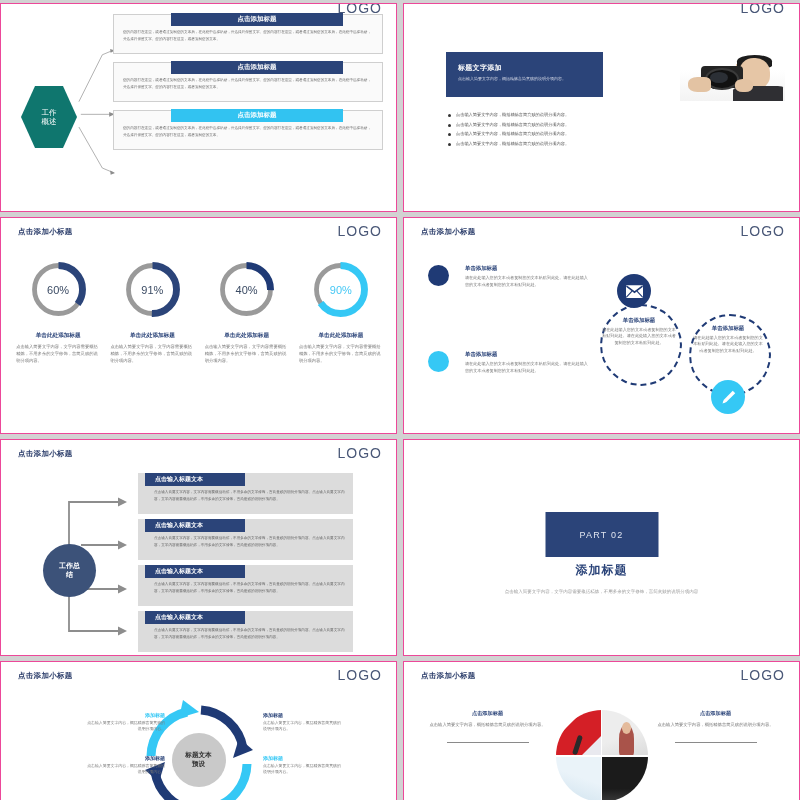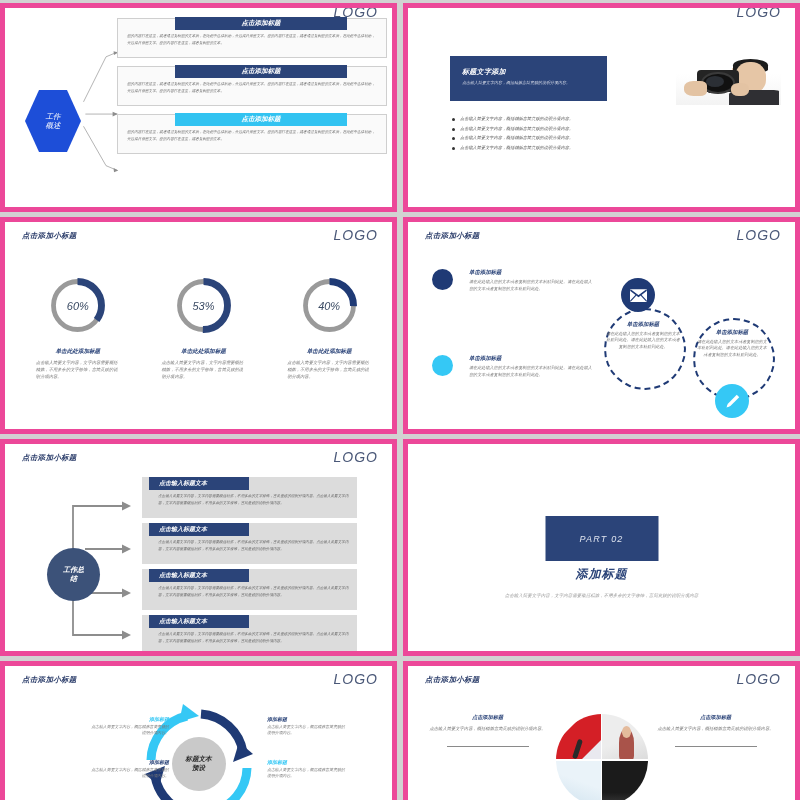--- a/index.html
+++ b/index.html
@@ -11,37 +11,37 @@
   .deck{
     width:800px;height:800px;
     display:grid;
     grid-template-columns:397px 397px;
     grid-template-rows:212px 217px 217px 160px;
     column-gap:6px;row-gap:5px;
     padding:0 0 0 0;box-sizing:border-box;
   }
   .slide{
     background:#ffffff;position:relative;overflow:hidden;
-    box-sizing:border-box;border:5px solid #ec4899;font-style:italic;
+    box-sizing:border-box;border:1px solid #ec4899;
   }
   .slide.r1{margin-top:3px;}
   
   .sub-title{
     position:absolute;left:17px;top:9px;
     font-size:7.5px;font-weight:bold;color:#2c3e6b;letter-spacing:.3px;
   }
   .logo{
     position:absolute;right:14px;top:5px;
     font-size:14px;color:#4a5878;letter-spacing:1px;
   }
   .logo.top{top:-4px;}
   
   .hexagon{
     position:absolute;left:20px;top:82px;width:56px;height:62px;
-    background:#1d4ed8;
+    background:#0f766e;
     clip-path:polygon(25% 0%,75% 0%,100% 50%,75% 100%,25% 100%,0% 50%);
     display:flex;align-items:center;justify-content:center;
     color:#fff;font-size:7.5px;line-height:1.25;text-align:center;
   }
   .s1-rows{position:absolute;left:112px;top:10px;width:270px;}
   .s1-row{position:relative;margin-bottom:8px;}
   .s1-body{
     border:1px solid #cfcfcf;background:#fafafa;
     padding:14px 9px 7px 9px;min-height:40px;box-sizing:border-box;
     font-size:3.6px;line-height:1.85;color:#666;
@@ -80,21 +80,21 @@
   .s2-photo .hand2{position:absolute;left:52%;top:56%;width:18%;height:26%;background:#e3c3a3;border-radius:40%;}
   .s2-bullets{position:absolute;left:44px;top:108px;}
   .s2-bullets li{
     list-style:none;margin:0 0 4.5px 0;font-size:4.2px;color:#555;position:relative;padding-left:8px;
   }
   .s2-bullets li:before{
     content:"";position:absolute;left:0;top:2px;width:3px;height:3px;background:#333;border-radius:50%;
   }
   .s2-bullets{padding:0;margin:0;}
   
-  .donuts{position:absolute;left:10px;top:52px;width:377px;display:flex;justify-content:space-around;}
+  .donuts{position:absolute;left:10px;top:40px;width:377px;display:flex;justify-content:space-around;}
   .donut-col{width:86px;text-align:center;}
   .donut{width:63px;height:63px;margin:0 auto;position:relative;}
   .donut svg{display:block;}
   .donut .pct{
     position:absolute;left:0;top:0;width:100%;height:100%;
     display:flex;align-items:center;justify-content:center;
     font-size:11px;color:#3a4a63;
   }
   .donut .pct.cyan{color:#46c8f5;}
   .donut-title{font-size:5.6px;font-weight:bold;color:#2b4479;margin-top:11px;}
@@ -252,32 +252,43 @@
         </div>
         <div class="donut-title">单击此处添加标题</div>
         <div class="donut-body">点击输入简要文字内容，文字内容需要概括精炼，不用多余的文字修饰，言简意赅的说明分项内容。</div>
       </div>
       <div class="donut-col">
         <div class="donut">
           <svg width="63" height="63" viewBox="0 0 42 42">
             <circle cx="21" cy="21" r="16" fill="none" stroke="#9a9a9a" stroke-width="3.2"></circle>
             <circle cx="21" cy="21" r="16" fill="none" stroke="#2b4479" stroke-width="4.6" stroke-dasharray="75.4 100.5" stroke-dashoffset="25" transform="rotate(-90 21 21)"></circle>
           </svg>
-          <div class="pct">53%</div>
+          <div class="pct">91%</div>
         </div>
         <div class="donut-title">单击此处添加标题</div>
         <div class="donut-body">点击输入简要文字内容，文字内容需要概括精炼，不用多余的文字修饰，言简意赅的说明分项内容。</div>
       </div>
       <div class="donut-col">
         <div class="donut">
           <svg width="63" height="63" viewBox="0 0 42 42">
             <circle cx="21" cy="21" r="16" fill="none" stroke="#9a9a9a" stroke-width="3.2"></circle>
             <circle cx="21" cy="21" r="16" fill="none" stroke="#1f3a75" stroke-width="4.6" stroke-dasharray="75.4 100.5" stroke-dashoffset="50" transform="rotate(-90 21 21)"></circle>
           </svg>
           <div class="pct">40%</div>
+        </div>
+        <div class="donut-title">单击此处添加标题</div>
+        <div class="donut-body">点击输入简要文字内容，文字内容需要概括精炼，不用多余的文字修饰，言简意赅的说明分项内容。</div>
+      </div>
+      <div class="donut-col alt">
+        <div class="donut">
+          <svg width="63" height="63" viewBox="0 0 42 42">
+            <circle cx="21" cy="21" r="16" fill="none" stroke="#9a9a9a" stroke-width="3.2"></circle>
+            <circle cx="21" cy="21" r="16" fill="none" stroke="#35c8f5" stroke-width="4.6" stroke-dasharray="90.4 100.5" stroke-dashoffset="25" transform="rotate(-90 21 21)"></circle>
+          </svg>
+          <div class="pct cyan">90%</div>
         </div>
         <div class="donut-title">单击此处添加标题</div>
         <div class="donut-body">点击输入简要文字内容，文字内容需要概括精炼，不用多余的文字修饰，言简意赅的说明分项内容。</div>
       </div>
     </div>
   </div>
 
   <div class="slide">
     <div class="sub-title">点击添加小标题</div>
     <div class="logo">LOGO</div>

